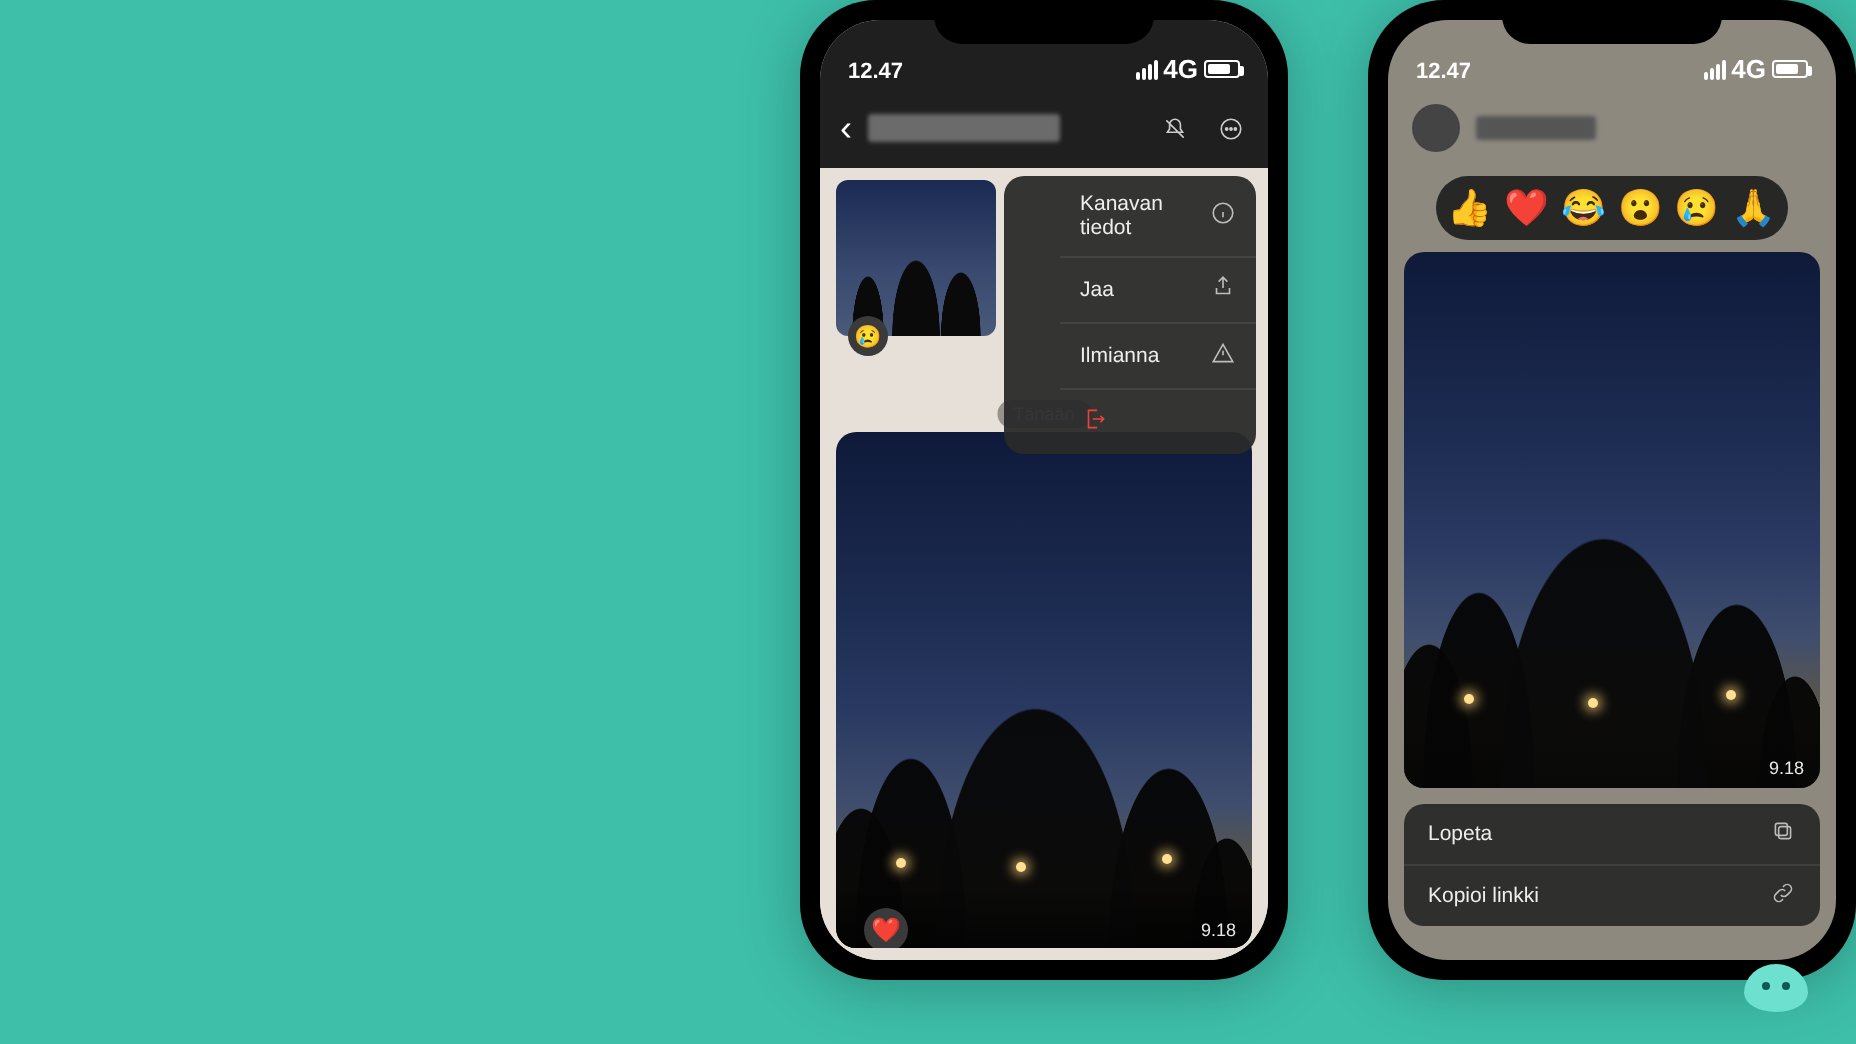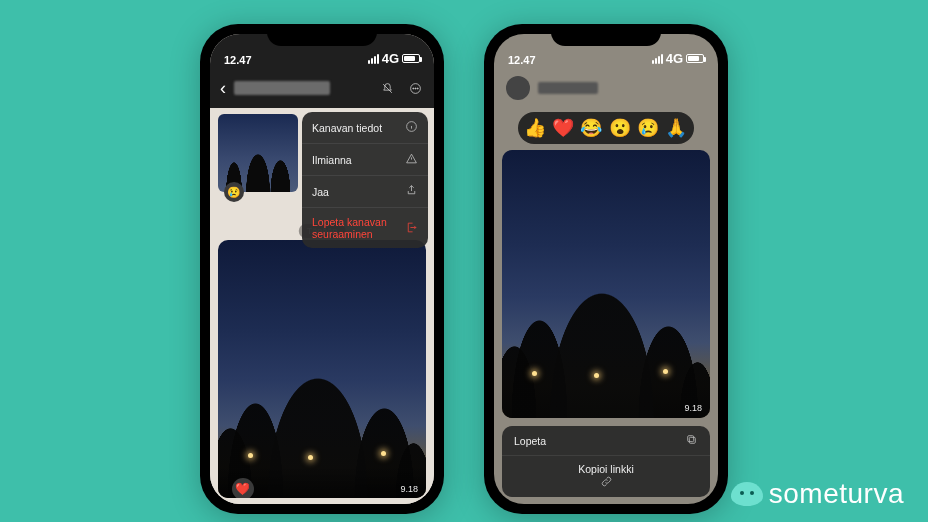--- a/index.html
+++ b/index.html
@@ -6,23 +6,22 @@
 body {
   width: 928px;
   height: 522px;
   background: #3ebfaa;
   font-family: -apple-system, BlinkMacSystemFont, "Segoe UI", Helvetica, Arial, sans-serif;
   position: relative;
   overflow: hidden;
 }
 .phones {
   display: flex;
-  justify-content: center;
+  justify-content: flex-end;
   gap: 40px;
-  padding-top: 24px;
 }
 .phone {
   width: 244px;
   height: 490px;
   background: #000;
   border-radius: 38px;
   padding: 10px;
   position: relative;
   box-shadow: 0 4px 30px rgba(0,0,0,0.25);
 }
@@ -108,20 +107,21 @@
   border-radius: 10px;
   overflow: hidden;
   z-index: 45;
   font-size: 10.5px;
   color: #eee;
 }
 .ctx-menu .item {
   display:flex; justify-content:space-between; align-items:center;
   padding: 8px 10px;
   border-bottom: 1px solid rgba(255,255,255,0.08);
+  margin-left: 28px;
 }
 .ctx-menu .item:last-child { border-bottom:none; color:#ff453a; }
 .ctx-menu .item:last-child .icon { color:#ff453a; }
 .ctx-menu .icon { font-size:11px; opacity:0.9; width:14px; text-align:center;}
 .ctx-menu .item.danger .label { line-height:1.15; }
 
 .date-pill {
   position:absolute; top: 116px; left:50%; transform:translateX(-50%);
   background: rgba(0,0,0,0.35); color:#fff; font-size:9px; padding:2px 8px; border-radius:8px;
 }
@@ -198,21 +198,21 @@
   border-radius: 10px;
   overflow:hidden;
   font-size:10.5px;
   color:#eee;
 }
 .action-sheet .item {
   display:flex; justify-content:space-between; align-items:center;
   padding: 7px 12px;
   border-bottom: 1px solid rgba(255,255,255,0.08);
 }
-.action-sheet .item:last-child{border-bottom:none;flex-direction:column;}
+.action-sheet .item:last-child{border-bottom:none;}
 .action-sheet .icon{ font-size:11px; opacity:0.9; width:14px; text-align:center;}
 
 
 .logo {
   position:absolute; right: 24px; bottom: 12px;
   display:flex; align-items:flex-end; gap:6px;
   color:#fff; font-size: 28px; font-weight: 400; letter-spacing:0.5px;
 }
 .logo .face { width:32px;height:24px;background:#6de0cf;border-radius:50% 50% 50% 50% / 60% 60% 40% 40%; position:relative; margin-bottom:4px;}
 .logo .face::before, .logo .face::after { content:""; position:absolute; width:4px;height:4px;background:#0a5c52;border-radius:50%; top:9px;}
@@ -271,33 +271,32 @@
 
         <div class="ctx-menu">
           <div class="item">
             <span class="label">Kanavan tiedot</span>
             <span class="icon"><svg class="ico" viewBox="0 0 24 24">
                   <circle cx="12" cy="12" r="9"></circle>
                   <path d="M12 8h0M12 11v5"></path>
                 </svg></span>
           </div>
           <div class="item">
+            <span class="label">Jaa</span>
+            <span class="icon"><svg class="ico" viewBox="0 0 24 24">
+                  <path d="M12 3v10M8 7l4-4 4 4M6 13v5h12v-5"></path>
+                </svg></span>
+          </div>
+          <div class="item">
             <span class="label">Ilmianna</span>
             <span class="icon"><svg class="ico" viewBox="0 0 24 24">
                   <path d="M12 4l9 16H3zM12 10v4M12 17h0"></path>
                 </svg></span>
           </div>
-          <div class="item">
-            <span class="label">Jaa</span>
-            <span class="icon"><svg class="ico" viewBox="0 0 24 24">
-                  <path d="M12 3v10M8 7l4-4 4 4M6 13v5h12v-5"></path>
-                </svg></span>
-          </div>
           <div class="item danger">
-            <span class="label">Lopeta kanavan seuraaminen</span>
             <span class="icon"><svg class="ico red" viewBox="0 0 24 24">
                   <path d="M14 4h-8v16h8M10 12h10M17 9l3 3-3 3"></path>
                 </svg></span>
           </div>
         </div>
 
         <div class="date-pill">Tänään</div>
 
         <div class="big-msg">
           <div class="streetlight sl1"></div>
@@ -363,14 +362,13 @@
           </div>
 
         </div>
       </div>
     </div>
   </div>
 </div>
 
 <div class="logo">
   <div class="face"></div>
-  <span>someturva</span>
 </div>
 
 </body></html>

